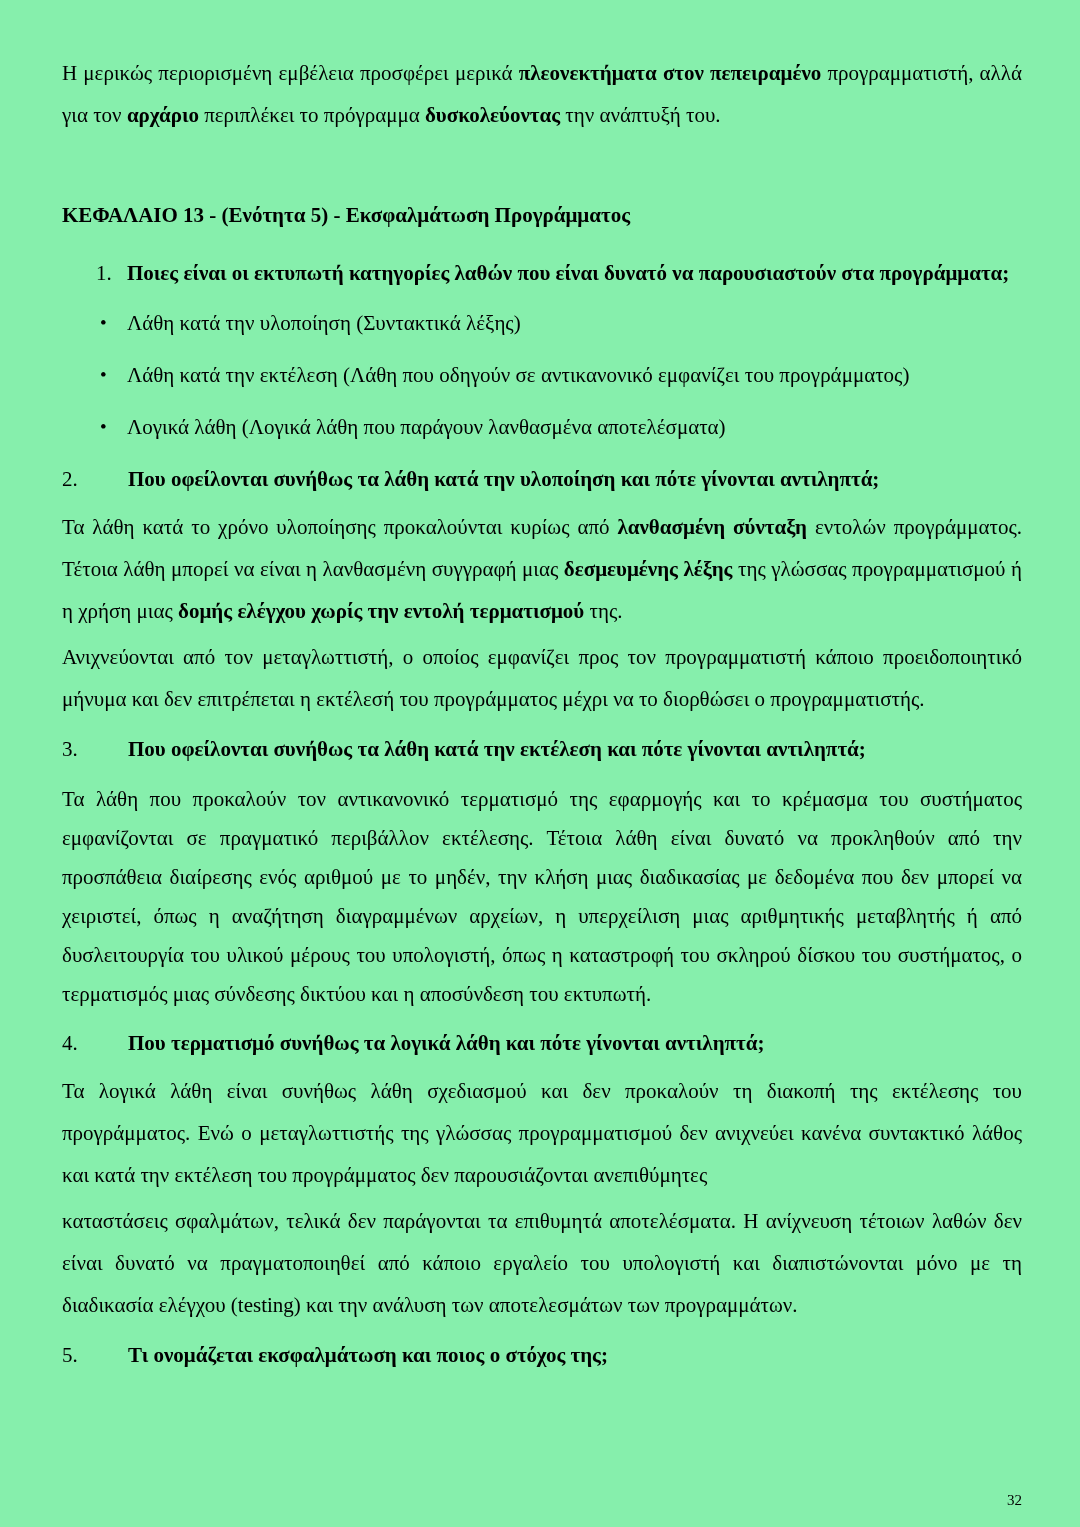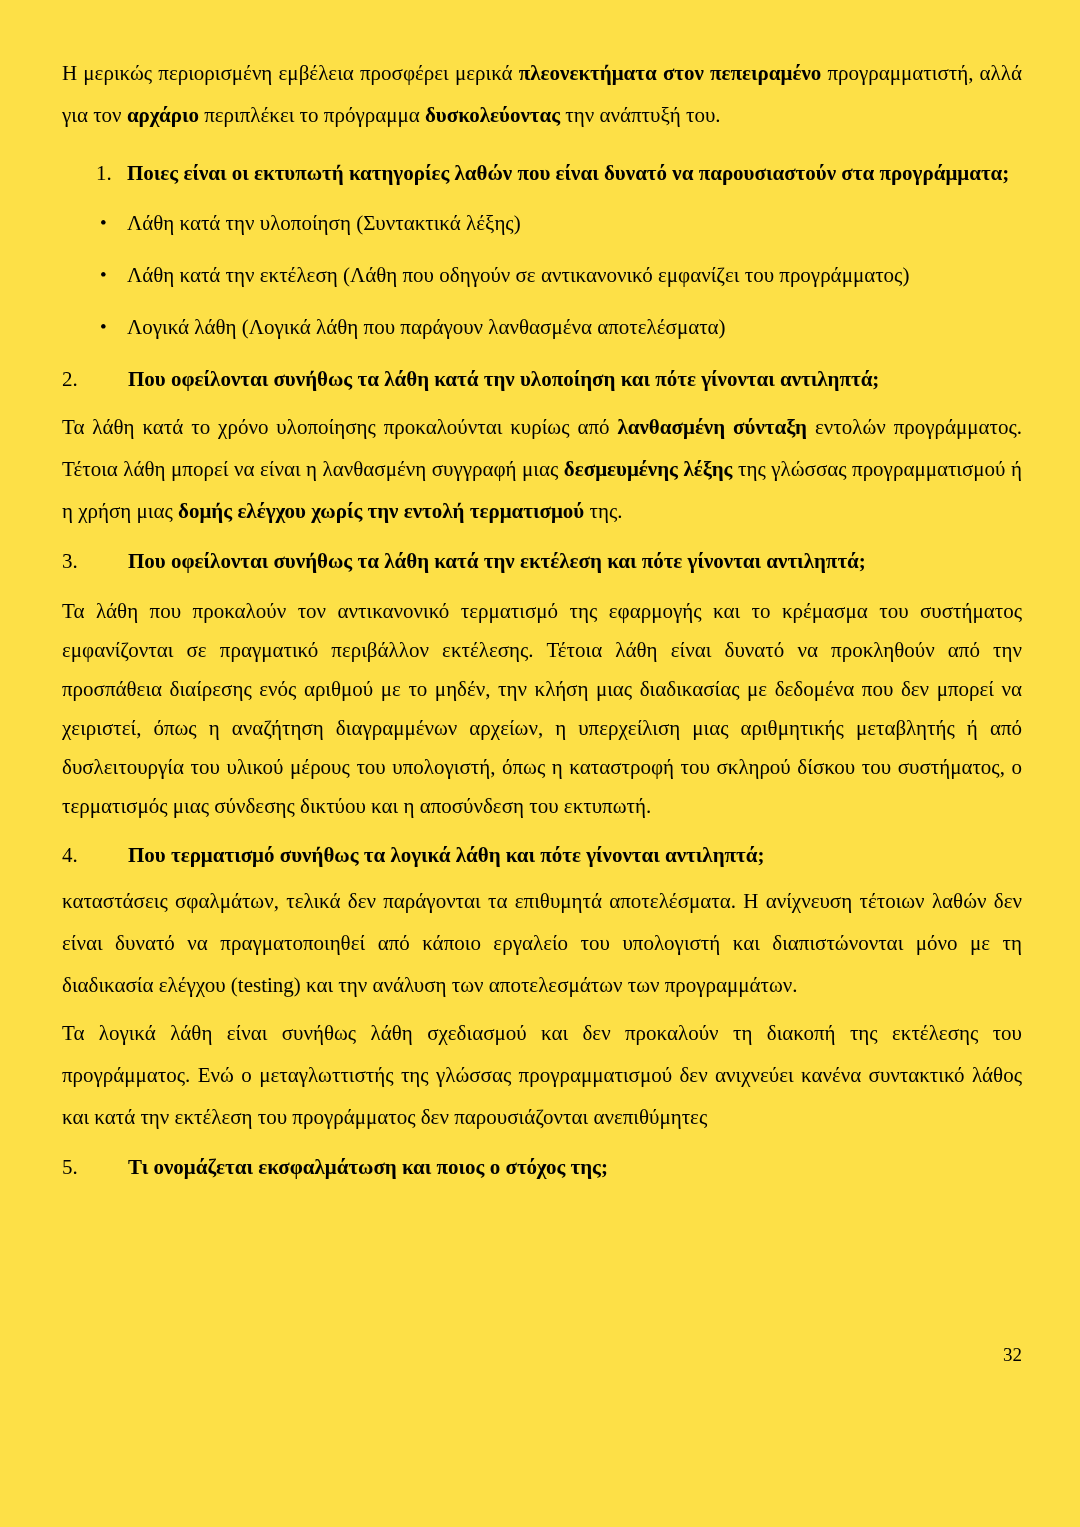--- a/index.html
+++ b/index.html
@@ -1,21 +1,21 @@
 <!DOCTYPE html>
 <html lang="el"><head>
 <meta charset="utf-8">
 <title>Document</title>
 <style>
   html, body { margin: 0; padding: 0; background: #ffffff; }
   .page {
     position: relative;
     width: 1080px;
     height: 1527px;
-    background: #fde047;
+    background: #86efac;
     color: #000000;
     font-family: "Liberation Serif", "DejaVu Serif", serif;
     font-size: 21px;
     line-height: 42px;
     box-sizing: border-box;
     padding: 52px 58px 0 62px;
     overflow: hidden;
   }
   .b { font-weight: bold; }
   .u { }
@@ -34,33 +34,34 @@
   .bullet.first { margin-top: 8px; }
   .bmark { flex: 0 0 27px; font-size: 19px; }
   .btext { flex: 1; }
   .mt10 { margin-top: 10px; }
   .mt8  { margin-top: 8px; }
   .mt6  { margin-top: 6px; }
   .mt4  { margin-top: 4px; }
   .tight { line-height: 39px; }
   .page-number {
     position: absolute;
-    top: 1340px;
+    top: 1485px;
     right: 58px;
-    font-size: 19px;
+    font-size: 15px;
     line-height: 30px;
   }
 </style>
 </head>
 <body>
 
 <div class="page">
 
   <p class="para"><span>Η μερικώς περιορισμένη εμβέλεια προσφέρει μερικά </span><span class="b">πλεονεκτήματα στον πεπειραμένο</span><span> προγραμματιστή, αλλά για τον </span><span class="b">αρχάριο</span><span> περιπλέκει το πρόγραμμα </span><span class="b">δυσκολεύοντας</span><span> την ανάπτυξή του.</span></p>
 
+  <div class="chapter">ΚΕΦΑΛΑΙΟ 13 - (Ενότητα 5) - Εκσφαλμάτωση Προγράμματος</div>
 
   <div class="qrow first">
     <span class="qnum">1.</span>
     <span class="qtext">Ποιες είναι οι εκτυπωτή κατηγορίες λαθών που είναι δυνατό να παρουσιαστούν στα προγράμματα;</span>
   </div>
 
   <div class="bullet first">
     <span class="bmark">•</span>
     <span class="btext">Λάθη κατά την υλοποίηση (Συντακτικά λέξης)</span>
   </div>
@@ -72,35 +73,36 @@
     <span class="bmark">•</span>
     <span class="btext">Λογικά λάθη (Λογικά λάθη που παράγουν λανθασμένα αποτελέσματα)</span>
   </div>
 
   <div class="qrow mt10">
     <span class="qnum">2.</span>
     <span class="qtext">Που οφείλονται συνήθως τα λάθη κατά την υλοποίηση και πότε γίνονται αντιληπτά;</span>
   </div>
 
   <p class="para mt6"><span>Τα λάθη κατά το χρόνο υλοποίησης προκαλούνται κυρίως από </span><span class="b">λανθασμένη σύνταξη</span><span> εντολών προγράμματος. Τέτοια λάθη μπορεί να είναι η λανθασμένη συγγραφή μιας </span><span class="b">δεσμευμένης λέξης</span><span> της γλώσσας προγραμματισμού ή η χρήση μιας </span><span class="b">δομής ελέγχου χωρίς την εντολή τερματισμού</span><span> της.</span></p>
+  <p class="para mt4">Ανιχνεύονται από τον μεταγλωττιστή, ο οποίος εμφανίζει προς τον προγραμματιστή κάποιο προειδοποιητικό μήνυμα και δεν επιτρέπεται η εκτέλεσή του προγράμματος μέχρι να το διορθώσει ο προγραμματιστής.</p>
 
   <div class="qrow mt8">
     <span class="qnum">3.</span>
     <span class="qtext">Που οφείλονται συνήθως τα λάθη κατά την εκτέλεση και πότε γίνονται αντιληπτά;</span>
   </div>
 
   <p class="para mt10 tight"><span>Τα λάθη που προκαλούν τον αντικανονικό τερματισμό της εφαρμογής και το κρέμασμα του συστήματος εμφανίζονται σε πραγματικό περιβάλλον εκτέλεσης. Τέτοια λάθη είναι δυνατό να προκληθούν από την προσπάθεια </span><span class="u">διαίρεσης ενός αριθμού</span><span> με το μηδέν, την κλήση μιας διαδικασίας με </span><span class="u">δεδομένα που δεν μπορεί να χειριστεί</span><span>, όπως η αναζήτηση διαγραμμένων αρχείων, η </span><span class="u">υπερχείλιση</span><span> μιας αριθμητικής μεταβλητής ή από </span><span class="u">δυσλειτουργία του υλικού</span><span> μέρους του υπολογιστή, όπως η καταστροφή του σκληρού δίσκου του συστήματος, ο τερματισμός μιας σύνδεσης δικτύου και η αποσύνδεση του εκτυπωτή.</span></p>
 
   <div class="qrow mt8">
     <span class="qnum">4.</span>
     <span class="qtext">Που τερματισμό συνήθως τα λογικά λάθη και πότε γίνονται αντιληπτά;</span>
   </div>
 
+  <p class="para mt6"><span>Τα λογικά λάθη είναι συνήθως </span><span class="u">λάθη σχεδιασμού</span><span> και δεν προκαλούν τη διακοπή της εκτέλεσης του προγράμματος. Ενώ ο μεταγλωττιστής της γλώσσας προγραμματισμού δεν ανιχνεύει κανένα συντακτικό λάθος και κατά την εκτέλεση του προγράμματος δεν παρουσιάζονται ανεπιθύμητες</span></p>
   <p class="para mt4"><span>καταστάσεις σφαλμάτων, τελικά </span><span class="u">δεν παράγονται τα επιθυμητά αποτελέσματα</span><span>. Η ανίχνευση τέτοιων λαθών δεν είναι δυνατό να πραγματοποιηθεί από κάποιο εργαλείο του υπολογιστή και </span><span class="u">διαπιστώνονται μόνο με τη διαδικασία ελέγχου</span><span> (testing) και την ανάλυση των αποτελεσμάτων των προγραμμάτων.</span></p>
-  <p class="para mt6"><span>Τα λογικά λάθη είναι συνήθως </span><span class="u">λάθη σχεδιασμού</span><span> και δεν προκαλούν τη διακοπή της εκτέλεσης του προγράμματος. Ενώ ο μεταγλωττιστής της γλώσσας προγραμματισμού δεν ανιχνεύει κανένα συντακτικό λάθος και κατά την εκτέλεση του προγράμματος δεν παρουσιάζονται ανεπιθύμητες</span></p>
 
   <div class="qrow mt8">
     <span class="qnum">5.</span>
     <span class="qtext">Τι ονομάζεται εκσφαλμάτωση και ποιος ο στόχος της;</span>
   </div>
 
   <div class="page-number">32</div>
 
 </div>
 

